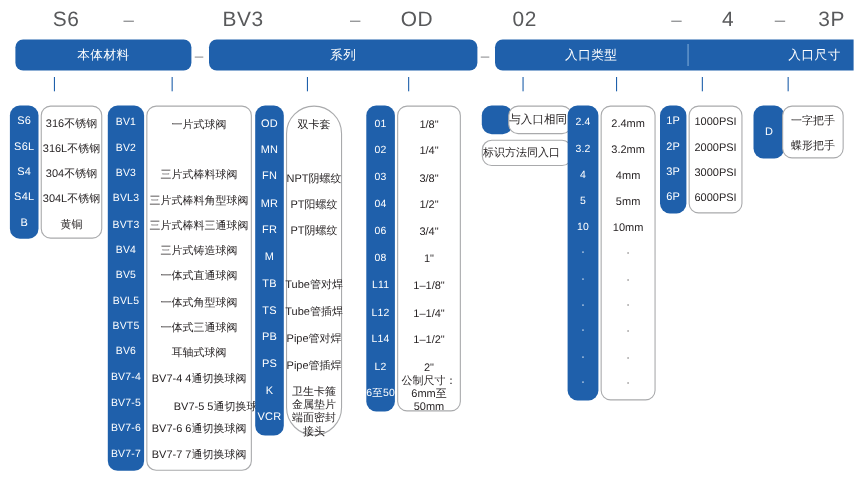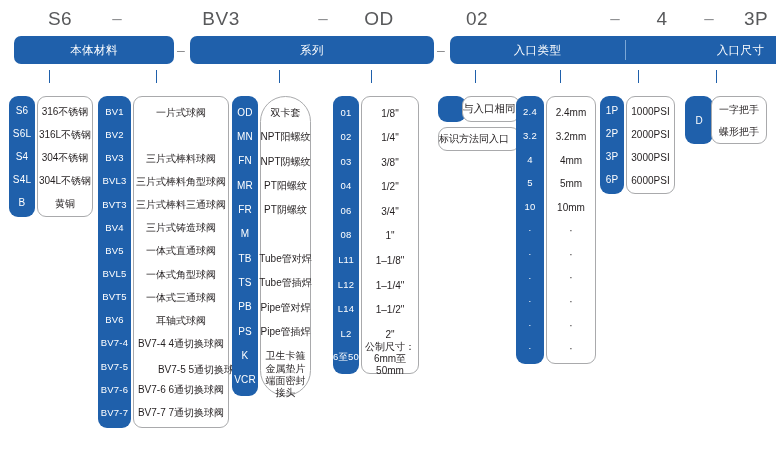--- a/index.html
+++ b/index.html
@@ -198,21 +198,20 @@
         <div class="cell" style="position: absolute; left: 0px; right: 0px; top: 125.667px; height: 24.3333px;">M</div>
         <div class="cell" style="position: absolute; left: 0px; right: 0px; top: 150px; height: 24.3333px;">TB</div>
         <div class="cell" style="position: absolute; left: 0px; right: 0px; top: 174.333px; height: 24.3333px;">TS</div>
         <div class="cell" style="position: absolute; left: 0px; right: 0px; top: 198.667px; height: 24.3333px;">PB</div>
         <div class="cell" style="position: absolute; left: 0px; right: 0px; top: 223px; height: 24.3333px;">PS</div>
         <div class="cell" style="position: absolute; left: 0px; right: 0px; top: 247.333px; height: 24.3333px;">K</div>
         <div class="cell" style="position: absolute; left: 0px; right: 0px; top: 271.667px; height: 24.3333px;">VCR</div>
       </div>
     <div class="valcol" style="left:28px;width:51px;height:300px;border-radius:28px;">
         <div class="cell" style="position: absolute; left: 0px; right: 0px; top: 4px; height: 24.3333px; font-size: 10px;">双卡套</div>
-        <div class="cell" style="position: absolute; left: 0px; right: 0px; top: 28.3333px; height: 24.3333px; font-size: 10px;">NPT阳螺纹</div>
         <div class="cell" style="position: absolute; left: 0px; right: 0px; top: 52.6667px; height: 24.3333px; font-size: 10px;">NPT阴螺纹</div>
         <div class="cell" style="position: absolute; left: 0px; right: 0px; top: 77px; height: 24.3333px; font-size: 10px;">PT阳螺纹</div>
         <div class="cell" style="position: absolute; left: 0px; right: 0px; top: 101.333px; height: 24.3333px; font-size: 10px;">PT阴螺纹</div>
         <div class="cell" style="position: absolute; left: 0px; right: 0px; top: 150px; height: 24.3333px; font-size: 10px;">Tube管对焊</div>
         <div class="cell" style="position: absolute; left: 0px; right: 0px; top: 174.333px; height: 24.3333px; font-size: 10px;">Tube管插焊</div>
         <div class="cell" style="position: absolute; left: 0px; right: 0px; top: 198.667px; height: 24.3333px; font-size: 10px;">Pipe管对焊</div>
         <div class="cell" style="position: absolute; left: 0px; right: 0px; top: 223px; height: 24.3333px; font-size: 10px;">Pipe管插焊</div>
         <div class="cell" style="position: absolute; left: 0px; right: 0px; top: 247.333px; height: 24.3333px; font-size: 10px;">卫生卡箍</div>
         <div class="cell two" style="position: absolute; left: 0px; right: 0px; top: 271.667px; height: 24.3333px; font-size: 10px;">金属垫片端面密封接头</div>
       </div>

